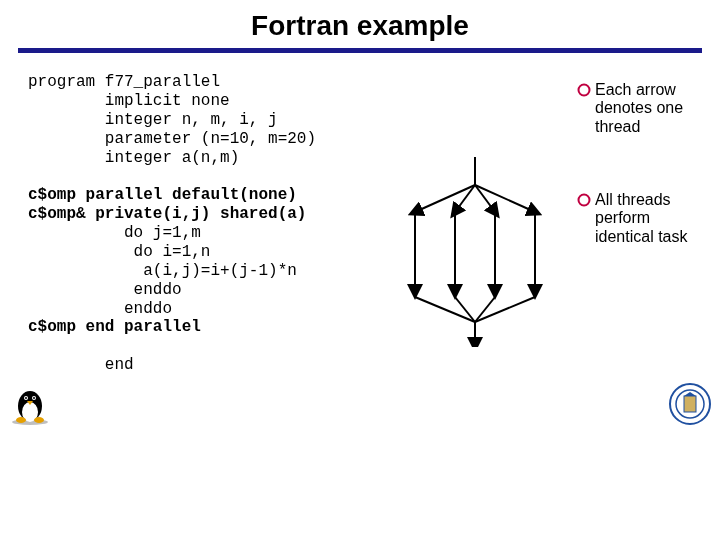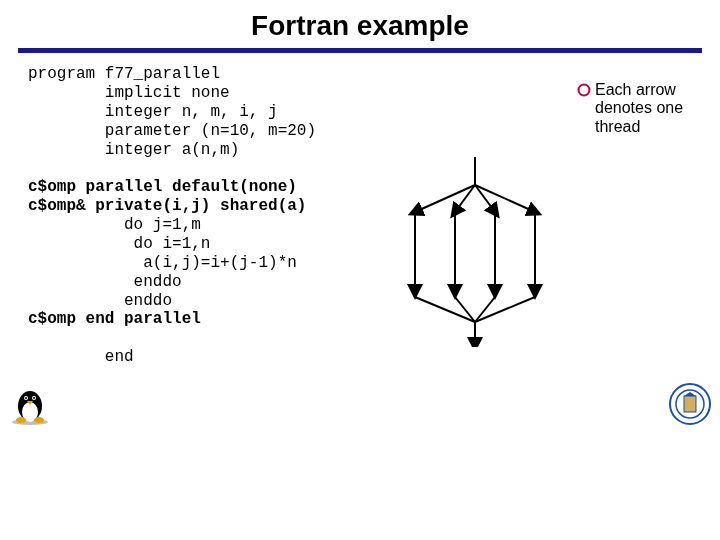--- a/index.html
+++ b/index.html
@@ -37,20 +37,21 @@
     height: 410px;
   }
   .code {
     font-family: "Courier New", Courier, monospace;
     font-size: 16px;
     line-height: 1.18;
     white-space: pre;
     color: #000;
     position: relative;
     z-index: 2;
+    margin-top: 8px;
   }
   .code .b { font-weight: bold; }
   .bullet-area {
     position: absolute;
     right: 18px;
     top: 20px;
     width: 125px;
     font-size: 16px;
     line-height: 1.15;
     z-index: 2;
@@ -156,20 +157,28 @@
 
     <div class="bullet-area">
       <div class="bullet">
         <svg class="bullet-icon" width="14" height="14">
           <circle cx="7" cy="7" r="5.5" fill="none" stroke="#c00040" stroke-width="2"></circle>
         </svg>
         <span>Each arrow denotes one thread</span>
       </div>
     </div>
 
+    <div class="bullet-area2">
+      <div class="bullet">
+        <svg class="bullet-icon" width="14" height="14">
+          <circle cx="7" cy="7" r="5.5" fill="none" stroke="#c00040" stroke-width="2"></circle>
+        </svg>
+        <span>All threads perform identical task</span>
+      </div>
+    </div>
 
   </div>
 
   <svg class="logo-left" width="44" height="44">
     <ellipse cx="22" cy="40" rx="18" ry="3" fill="#000" opacity="0.25"></ellipse>
     <ellipse cx="22" cy="24" rx="12" ry="15" fill="#000"></ellipse>
     <ellipse cx="22" cy="30" rx="8" ry="10" fill="#fff"></ellipse>
     <circle cx="18" cy="16" r="2" fill="#fff"></circle>
     <circle cx="26" cy="16" r="2" fill="#fff"></circle>
     <circle cx="18" cy="16" r="1" fill="#000"></circle>

